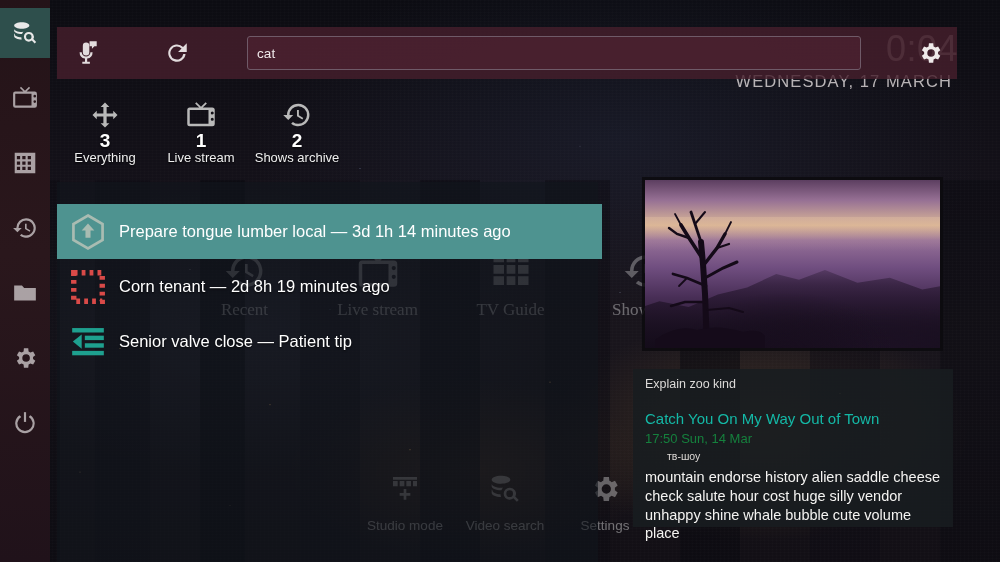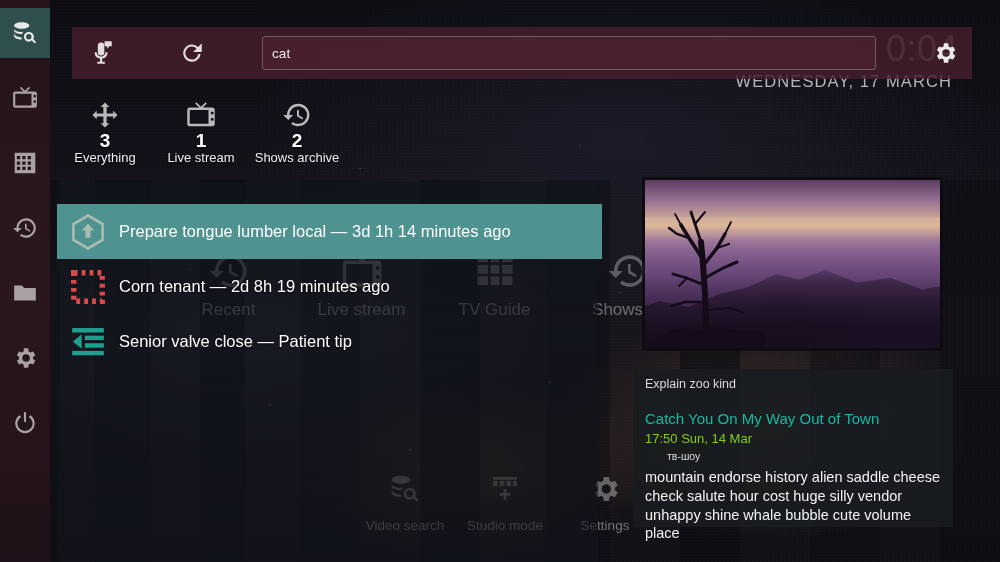--- a/index.html
+++ b/index.html
@@ -79,21 +79,21 @@
     display: flex; align-items: center; justify-content: center;
   }
   .sb-item svg { width: 26px; height: 26px; fill: #cfc9cb; opacity: .78; }
   .sb-item.active { background: #2e4f4c; }
   .sb-item.active svg { fill: #e8e8e8; opacity: 1; }
   .sb-gap-1 { height: 8px; }
   .sb-gap { height: 15px; }
 
   
   .topbar {
-    position: absolute; left: 72px; top: 27px; width: 900px; height: 52px;
+    position: absolute; left: 57px; top: 27px; width: 900px; height: 52px;
     background: rgba(70,30,44,0.82);
     z-index: 30;
     display: flex; align-items: center; gap: 36px;
   }
   .tb-icon { width: 56px; display: flex; align-items: center; justify-content: center; }
   .tb-icon svg { width: 26px; height: 26px; fill: #e2dcdd; }
   .search-box {
     flex: 1; height: 34px; margin: 0 6px 0 6px;
     border: 1px solid #6f5a68;
     border-radius: 3px;
@@ -138,21 +138,21 @@
   .cat-label {
     font-size: 13px; color: #efefef; 
     text-shadow: 0 1px 2px rgba(0,0,0,.85);
   }
 
   
   .bgmenu {
     position: absolute; z-index: 10;
     display: flex; align-items: flex-start;
   }
-  .bgmenu-main { left: 162px; top: 248px; }
+  .bgmenu-main { left: 178px; top: 248px; font-family: Liberation Serif, serif; }
   .bgmenu-sub  { left: 355px; top: 466px; }
   .bgm-item {
     width: 133px; display: flex; flex-direction: column;
     align-items: center;
   }
   .bgm-item.narrow { width: 100px; }
   .bgm-ico { height: 46px; display:flex; align-items:center; justify-content:center; }
   .bgm-ico svg { width: 42px; height: 42px; fill: #ffffff; opacity: .30; }
   .bgm-ico.sm svg { width: 32px; height: 32px; opacity: .34; }
   .bgm-label {
@@ -229,21 +229,21 @@
     color: #f0efee;
   }
   .info .l1 { font-size: 12.5px; color: #dcdad8; line-height: 1.35; }
   .info .l2 {
     font-size: 14px; color: #f2f1ef; letter-spacing: .4px;
     font-variant: small-caps; text-transform: lowercase;
     line-height: 1.3;
   }
   .info .l2::first-letter { font-size: 16px; }
   .info .l3 { font-size: 15px; color: #14b8a6; line-height: 1.45; margin-top: 15px; }
-  .info .l4 { font-size: 13px; color: #84cc16; line-height: 1.45; }
+  .info .l4 { font-size: 13px; color: #15803d; line-height: 1.45; }
   .info .l5 { font-size: 10.5px; color: #ddd9d6; margin-left: 22px; line-height: 1.6; }
   .info .desc {
     font-size: 14.5px; color: #f4f3f1; line-height: 1.29; margin-top: 3px;
     width: 300px;
   }
 </style>
 </head>
 <body>
 
 <div id="stage">
@@ -289,32 +289,32 @@
           </svg>
       </span>
       <span class="bgm-label">Shows ar</span>
     </div>
   </div>
 
   <div class="bgmenu bgmenu-sub">
     <div class="bgm-item narrow">
       <span class="bgm-ico sm">
         <svg viewBox="0 0 24 24">
-            <path d="M9 2C5.1 2 2 3.3 2 5s3.1 3 7 3 7-1.3 7-3-3.1-3-7-3zM2 7.3V10c0 1.7 3.1 3 7 3h.3a6 6 0 011.2-2.2A19 19 0 019 11c-3.9 0-7-1.3-7-3zM2 12.3V15c0 1.7 3.1 3 7 3a6 6 0 01-.4-2c-3.4-.2-6-1.4-6-2.9zM15.5 11A4.5 4.5 0 0011 15.5 4.5 4.5 0 0015.5 20c1 0 2-.4 2.8-1l2.6 2.6 1.4-1.4-2.6-2.6a4.5 4.5 0 00-4.2-6.6zm0 2a2.5 2.5 0 110 5 2.5 2.5 0 010-5z"></path>
-          </svg>
-      </span>
-      <span class="bgm-label sm">Video search</span>
+            <path d="M3 3h18v2H3zm0 3h3.5v4H3zm5 0h3.5v4H8zm5 0h3.5v4H13zm5 0h3v4h-3zM11 12h2v3h3v2h-3v3h-2v-3H8v-2h3z"></path>
+          </svg>
+      </span>
+      <span class="bgm-label sm">Studio mode</span>
     </div>
     <div class="bgm-item narrow">
       <span class="bgm-ico sm">
         <svg viewBox="0 0 24 24">
-            <path d="M3 3h18v2H3zm0 3h3.5v4H3zm5 0h3.5v4H8zm5 0h3.5v4H13zm5 0h3v4h-3zM11 12h2v3h3v2h-3v3h-2v-3H8v-2h3z"></path>
-          </svg>
-      </span>
-      <span class="bgm-label sm">Studio mode</span>
+            <path d="M9 2C5.1 2 2 3.3 2 5s3.1 3 7 3 7-1.3 7-3-3.1-3-7-3zM2 7.3V10c0 1.7 3.1 3 7 3h.3a6 6 0 011.2-2.2A19 19 0 019 11c-3.9 0-7-1.3-7-3zM2 12.3V15c0 1.7 3.1 3 7 3a6 6 0 01-.4-2c-3.4-.2-6-1.4-6-2.9zM15.5 11A4.5 4.5 0 0011 15.5 4.5 4.5 0 0015.5 20c1 0 2-.4 2.8-1l2.6 2.6 1.4-1.4-2.6-2.6a4.5 4.5 0 00-4.2-6.6zm0 2a2.5 2.5 0 110 5 2.5 2.5 0 010-5z"></path>
+          </svg>
+      </span>
+      <span class="bgm-label sm">Video search</span>
     </div>
     <div class="bgm-item narrow">
       <span class="bgm-ico sm">
         <svg viewBox="0 0 24 24">
             <path d="M19.4 13a7.6 7.6 0 000-2l2.1-1.6-2-3.5-2.5 1a7.6 7.6 0 00-1.7-1L15 3H11l-.3 2.9a7.6 7.6 0 00-1.7 1l-2.5-1-2 3.5L6.6 11a7.6 7.6 0 000 2l-2.1 1.6 2 3.5 2.5-1a7.6 7.6 0 001.7 1L11 21h4l.3-2.9a7.6 7.6 0 001.7-1l2.5 1 2-3.5zM13 15.5a3.5 3.5 0 110-7 3.5 3.5 0 010 7z"></path>
           </svg>
       </span>
       <span class="bgm-label sm">Settings</span>
     </div>
   </div>

